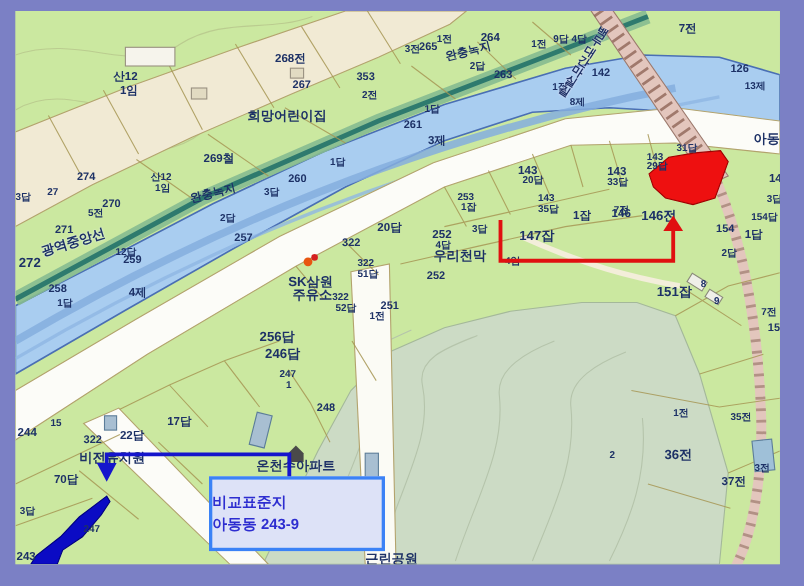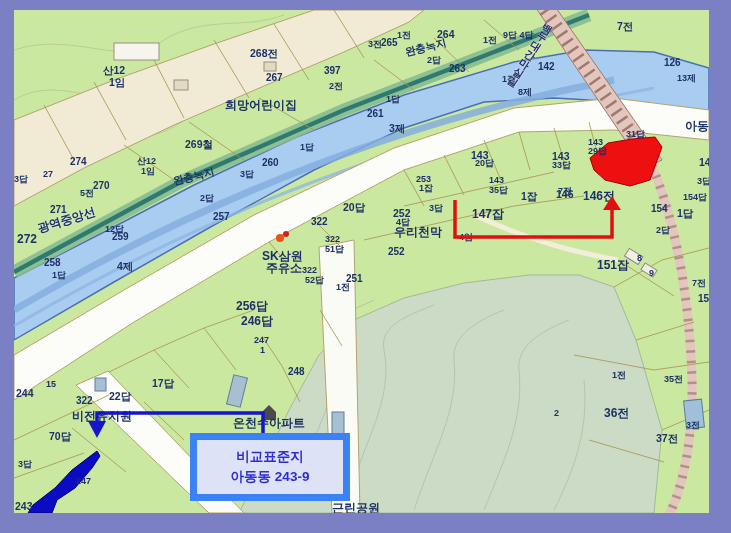--- a/index.html
+++ b/index.html
@@ -33,22 +33,22 @@
     border:3px solid #e02318;background:rgba(236,48,40,0.34);
     box-sizing:border-box;display:flex;align-items:center;justify-content:center;
     z-index:30;
   }
   .subject-box .t{
     font-size:17px;font-weight:bold;color:#e8301c;letter-spacing:3px;
     text-shadow:0 0 3px #ffc0b8, 0 0 1px #ffd8d0;
   }
   .comp-box{
     position:absolute;left:176px;top:423px;width:160px;height:68px;
-    border:7px solid #3b82f6;background:#dde2f7;box-sizing:border-box;
-    display:flex;flex-direction:column;align-items:center;justify-content:center;
+    border:3px solid #3b82f6;background:#dde2f7;box-sizing:border-box;
+    display:flex;flex-direction:column;justify-content:center;
     gap:3px;z-index:30;
   }
   .comp-box .t{
     font-size:13.5px;font-weight:bold;color:#2d2dd0;line-height:1.25;
   }
   #arrows{z-index:40;pointer-events:none;}
   #labels{position:absolute;left:0;top:0;width:695px;height:503px;z-index:20;}
 </style>
 </head>
 <body>
@@ -158,21 +158,21 @@
       <span class="lbl md" style="left: 103px; top: 251px;">4제</span>
       <span class="lbl xl" style="left: 30px; top: 248px;">258</span>
       <span class="lbl sm" style="left: 38px; top: 261px;">1답</span>
       <span class="lbl sm" style="left: 286px; top: 133px;">1답</span>
       <span class="lbl xl" style="left: 248px; top: 148px;">260</span>
       <span class="lbl sm" style="left: 226px; top: 160px;">3답</span>
       <span class="lbl sm" style="left: 354px; top: 30px;">3전</span>
       <span class="lbl xl" style="left: 367px; top: 28px;">265</span>
       <span class="lbl sm" style="left: 383px; top: 21px;">1전</span>
       <span class="lbl sm" style="left: 413px; top: 46px;">2답</span>
-      <span class="lbl xl" style="left: 310px; top: 56px;">397</span>
+      <span class="lbl xl" style="left: 310px; top: 56px;">353</span>
       <span class="lbl sm" style="left: 315px; top: 72px;">2전</span>
       <span class="lbl md" style="left: 423px; top: 19px;">264</span>
       <span class="lbl xl" style="left: 435px; top: 54px;">263</span>
       <span class="lbl sm" style="left: 469px; top: 26px;">1전</span>
       <span class="lbl md c-olive" style="left: 390px; top: 37px; transform: rotate(-14deg);">완충녹지</span>
       <span class="lbl xl" style="left: 353px; top: 99px;">261</span>
       <span class="lbl sm" style="left: 372px; top: 85px;">1답</span>
       <span class="lbl md" style="left: 375px; top: 113px;">3제</span>
       <span class="lbl sm" style="left: 489px; top: 21px;">9답 4답</span>
       <span class="lbl md" style="left: 603px; top: 11px;">7전</span>
@@ -209,21 +209,21 @@
       <span class="lbl sm" style="left: 475px; top: 166px;">143</span>
       <span class="lbl sm" style="left: 475px; top: 176px;">35답</span>
       <span class="lbl md" style="left: 538px; top: 141px;">143</span>
       <span class="lbl sm" style="left: 538px; top: 151px;">33답</span>
       <span class="lbl md" style="left: 542px; top: 167px; margin-top: 12px;">146</span>
       <span class="lbl sm" style="left: 544px; top: 177px;">7전</span>
       <span class="lbl md" style="left: 507px; top: 181px;">1잡</span>
       <span class="lbl lg" style="left: 569px; top: 180px;">146전</span>
       <span class="lbl sm" style="left: 574px; top: 128px;">143</span>
       <span class="lbl sm" style="left: 574px; top: 137px;">29답</span>
-      <span class="lbl sm" style="left: 601px; top: 120px; margin-left: 11px;">31답</span>
+      <span class="lbl sm" style="left: 601px; top: 120px;">31답</span>
       <span class="lbl md" style="left: 685px; top: 147px;">147</span>
       <span class="lbl sm" style="left: 683px; top: 167px;">3답</span>
       <span class="lbl sm" style="left: 669px; top: 183px;">154답</span>
       <span class="lbl xl" style="left: 637px; top: 194px;">154</span>
       <span class="lbl md" style="left: 663px; top: 198px;">1답</span>
       <span class="lbl sm" style="left: 642px; top: 216px;">2답</span>
       <span class="lbl lg" style="left: 583px; top: 249px;">151잡</span>
       <span class="lbl sm" style="left: 623px; top: 244px;">8</span>
       <span class="lbl sm" style="left: 635px; top: 259px;">9</span>
       <span class="lbl sm" style="left: 678px; top: 269px;">7전</span>

